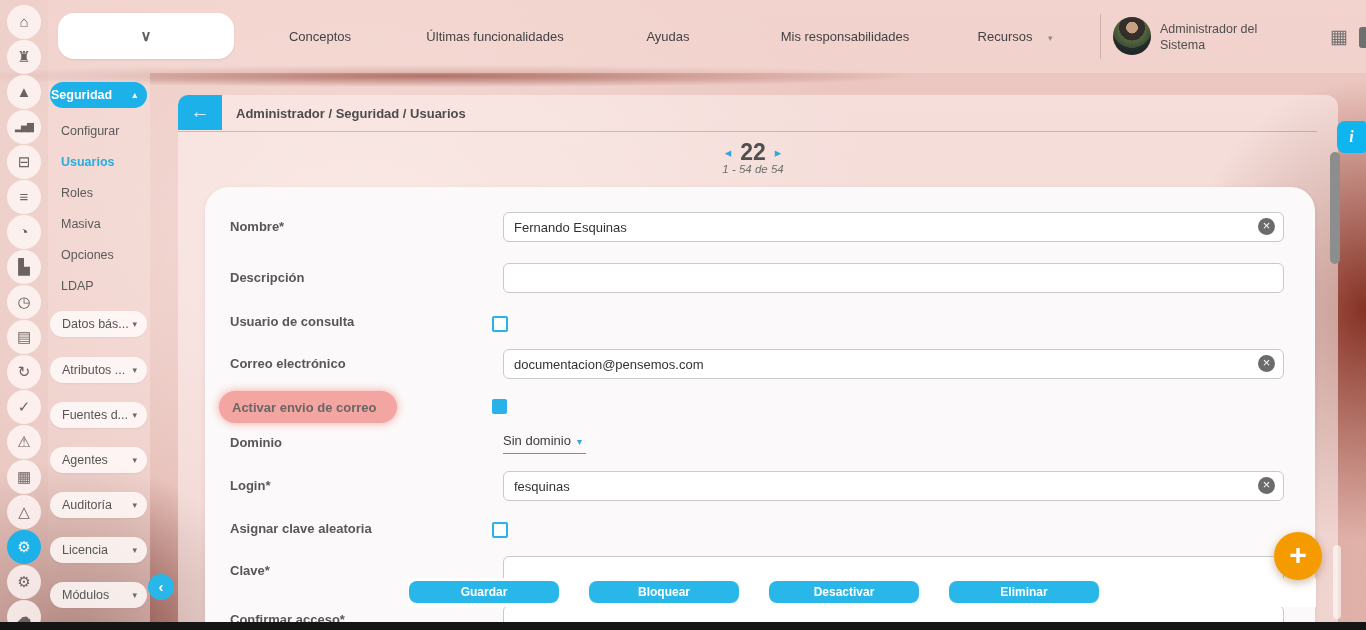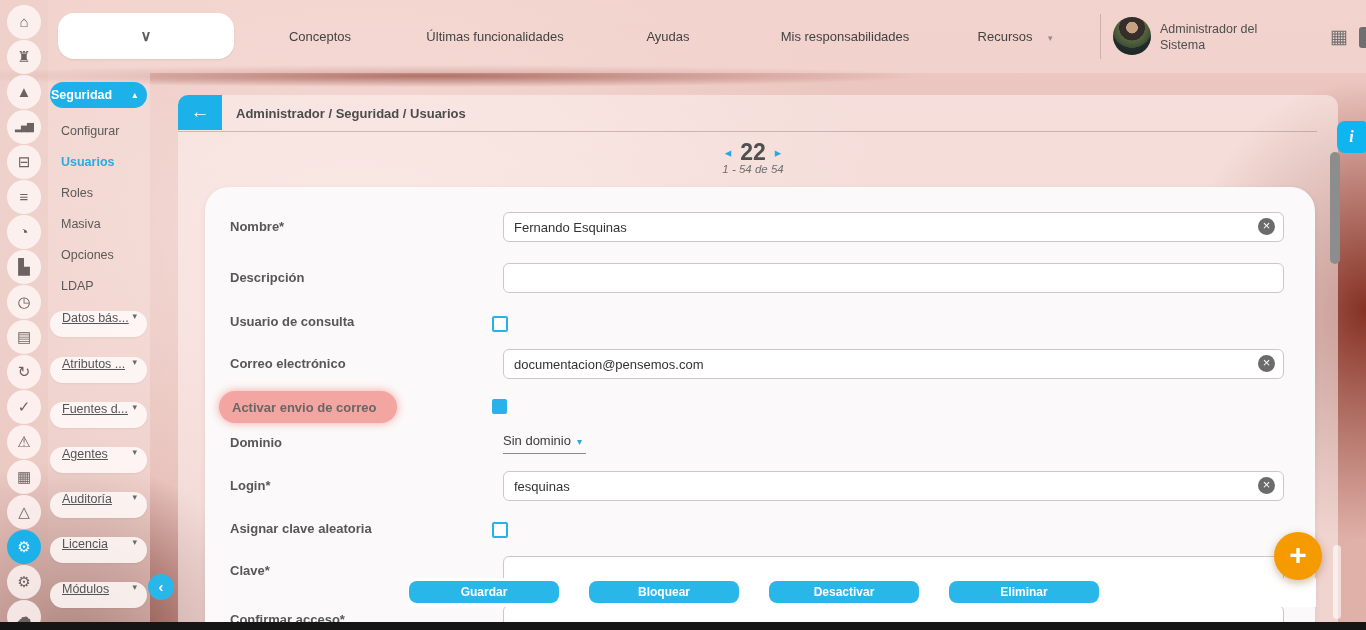--- a/index.html
+++ b/index.html
@@ -37,21 +37,21 @@
   .ric.active{background:#1cb1e9;color:#fff;}
   
   .menucol{left:48px;top:73px;width:102px;height:557px;background:rgba(249,229,225,.45);}
   .sec-pill{position:absolute;left:2px;top:9px;width:97px;height:26px;background:#1cb1e9;border-radius:14px;
     display:flex;align-items:center;color:#fff;font-weight:bold;font-size:12.5px;cursor:pointer;}
   .sec-pill .lbl{margin-left:1px;}
   .sec-pill .arr{position:absolute;right:10px;font-size:9px;}
   .mitem{position:absolute;left:13px;font-size:12.5px;color:#5a5a5a;cursor:pointer;white-space:nowrap;}
   .mitem.active{color:#29abe2;font-weight:bold;}
   .mpill{position:absolute;left:2px;width:97px;height:26px;background:rgba(255,250,249,.85);border-radius:14px;
-    display:flex;color:#555;font-size:12.5px;cursor:pointer;box-shadow:0 1px 2px rgba(0,0,0,.05);text-decoration:underline;}
+    display:flex;align-items:center;color:#555;font-size:12.5px;cursor:pointer;box-shadow:0 1px 2px rgba(0,0,0,.05);}
   .mpill .lbl{margin-left:12px;white-space:nowrap;overflow:hidden;}
   .mpill .arr{position:absolute;right:10px;font-size:9px;color:#6a6a6a;}
   .collapse-btn{left:148px;top:574px;width:26px;height:26px;border-radius:50%;background:#29b7e9;color:#fff;
     text-align:center;line-height:25px;font-size:15px;font-weight:bold;cursor:pointer;z-index:20;}
   
   .backdrop{left:178px;top:95px;width:1160px;height:527px;background:rgba(253,243,241,.55);border-radius:12px 12px 0 0;}
   .backbtn{left:178px;top:95px;width:44px;height:35px;background:#1cb1e9;border-radius:10px 0 0 0;color:#fff;
     text-align:center;line-height:34px;font-size:19px;cursor:pointer;z-index:5;}
   .breadcrumb{left:236px;top:106px;font-size:13px;font-weight:bold;color:#4c4c4c;z-index:5;}
   .divline{left:178px;top:131px;width:1139px;height:1px;background:rgba(120,100,95,.35);z-index:5;}

